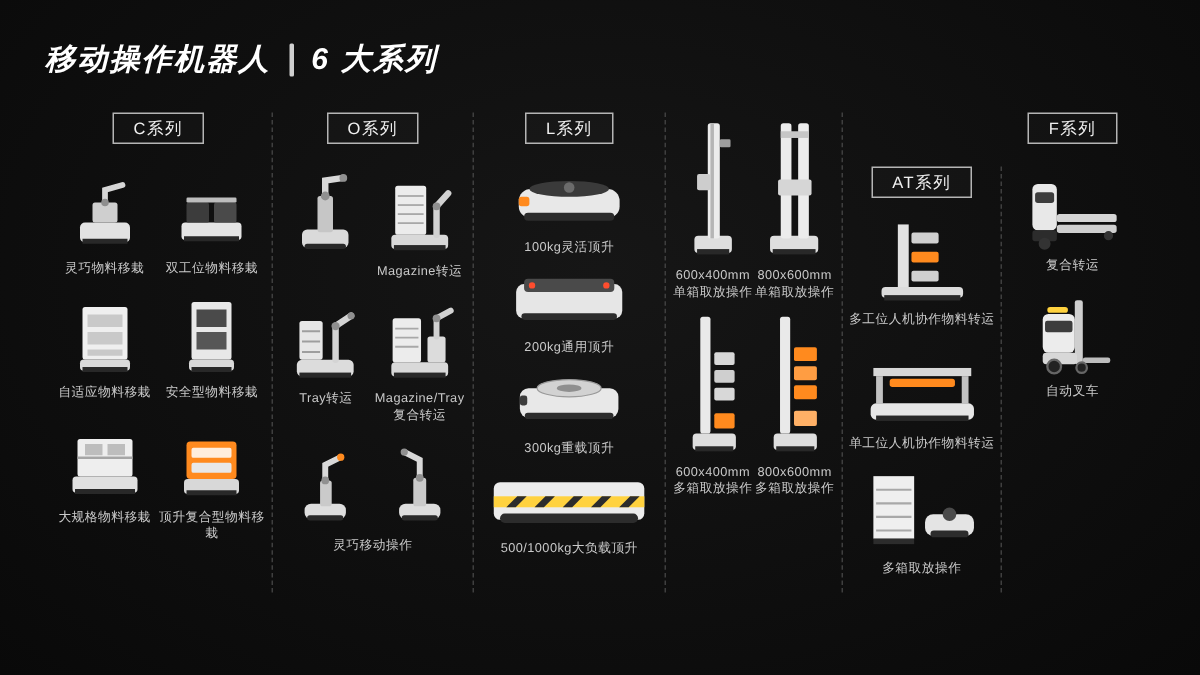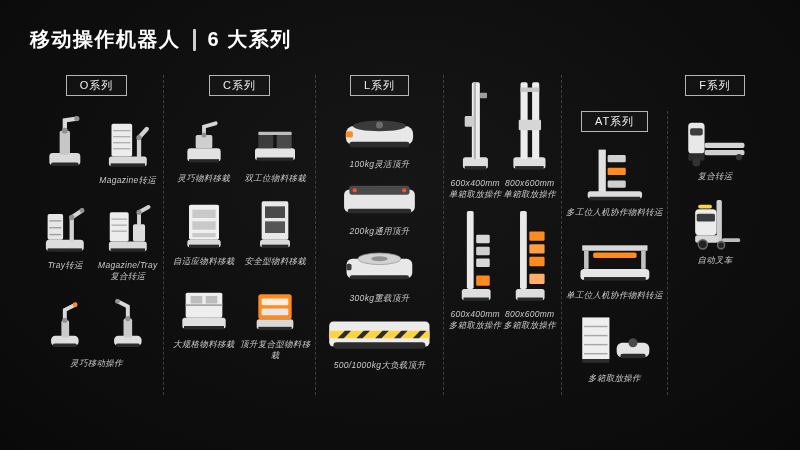--- a/index.html
+++ b/index.html
@@ -5,21 +5,21 @@
   html,body{margin:0;padding:0;background:#000;}
   .slide{
     position:relative;
     width:800px;height:450px;
     background:radial-gradient(ellipse at 50% 40%, #161616 0%, #0d0d0d 70%, #090909 100%);
     box-sizing:border-box;
     padding:26px 30px 0 30px;
     overflow:hidden;
     font-family:"Liberation Sans","DejaVu Sans",sans-serif;
   }
-  .title{display:flex;align-items:center;gap:12px;margin-bottom:22px;}
+  .title{display:flex;align-items:center;gap:12px;margin-bottom:22px;font-style:italic;}
   .title-main,.title-sub{
     color:#ffffff;font-size:20px;font-weight:bold;letter-spacing:1.5px;
   }
   .title-divider{display:inline-block;width:3px;height:22px;background:#cfcfcf;border-radius:1px;}
   .columns{display:flex;align-items:stretch;}
   .col{box-sizing:border-box;padding:0 4px;border-right:1px dashed #3f3f3f;}
   .col:last-child{border-right:none;}
   .col-0{width:134px;}
   .col-1{width:152px;}
   .col-2{width:128px;}
@@ -31,21 +31,21 @@
     display:inline-block;border:1px solid #b5b5b5;color:#f0f0f0;
     font-size:11px;letter-spacing:1px;padding:2px 13px;background:rgba(255,255,255,0.02);
   }
   .row{display:flex;justify-content:center;margin-bottom:9px;}
   .row-2{justify-content:space-between;}
   .fig{margin:0;display:flex;flex-direction:column;align-items:center;flex:1;min-width:0;}
   .icon{display:flex;align-items:flex-end;justify-content:center;}
   .icon svg{height:100%;width:auto;display:block;}
   .cap,.row-cap{
     color:#c9c9c9;font-size:8.5px;line-height:1.3;text-align:center;
-    margin-top:3px;white-space:pre-line;letter-spacing:0.3px;font-style:italic;
+    margin-top:3px;white-space:pre-line;letter-spacing:0.3px;
   }
   .row-cap{margin-top:-4px;margin-bottom:8px;}
   
   .col-0 .icon{height:62px;}
   .col-1 .icon{height:60px;}
   .col-2 .icon{height:46px;}
   .col-2 .row{margin-bottom:7px;}
   .col-3 .icon{height:100px;}
   .col-3 .row{margin-bottom:6px;}
   .col-4 .icon{height:58px;}
@@ -56,20 +56,103 @@
 </head>
 <body>
 
 <div class="slide">
   <header class="title">
     <span class="title-main">移动操作机器人</span>
     <span class="title-divider"></span>
     <span class="title-sub">6 大系列</span>
   </header>
   <main class="columns" id="columns">
+      <section class="col col-1">
+        <div class="chip-wrap"><div class="chip">C系列</div></div>
+        <div class="row row-2">
+          <figure class="fig">
+            <div class="icon">
+              <svg viewBox="0 0 60 72">
+                <rect x="10" y="46" width="40" height="16" rx="4" fill="#e2e2e2"></rect>
+                <rect x="12" y="59" width="36" height="4" fill="#282828"></rect>
+                <rect x="20" y="30" width="20" height="16" rx="2" fill="#cfcfcf"></rect>
+                <path d="M30 30 L30 20 L44 16" stroke="#d6d6d6" stroke-width="4.6" fill="none" stroke-linecap="round"></path>
+                <circle cx="30" cy="30" r="3" fill="#8f8f8f"></circle>
+              </svg>
+            </div>
+            <figcaption class="cap">灵巧物料移栽</figcaption>
+          </figure>
+          <figure class="fig">
+            <div class="icon">
+              <svg viewBox="0 0 60 72">
+                <rect x="6" y="46" width="48" height="14" rx="3" fill="#e4e4e4"></rect>
+                <rect x="8" y="57" width="44" height="4" fill="#282828"></rect>
+                <rect x="10" y="30" width="18" height="16" rx="1.5" fill="#3c3c3c"></rect>
+                <rect x="32" y="30" width="18" height="16" rx="1.5" fill="#4a4a4a"></rect>
+                <rect x="10" y="26" width="40" height="4" rx="1" fill="#bdbdbd"></rect>
+              </svg>
+            </div>
+            <figcaption class="cap">双工位物料移栽</figcaption>
+          </figure>
+        </div>
+        <div class="row row-2">
+          <figure class="fig">
+            <div class="icon">
+              <svg viewBox="0 0 60 72">
+                <rect x="10" y="56" width="40" height="9" rx="3" fill="#d9d9d9"></rect>
+                <rect x="12" y="62" width="36" height="4" fill="#282828"></rect>
+                <rect x="12" y="14" width="36" height="42" rx="2" fill="#efefef"></rect>
+                <rect x="16" y="20" width="28" height="10" fill="#c9c9c9"></rect>
+                <rect x="16" y="34" width="28" height="10" fill="#c9c9c9"></rect>
+                <rect x="16" y="48" width="28" height="5" fill="#c9c9c9"></rect>
+              </svg>
+            </div>
+            <figcaption class="cap">自适应物料移栽</figcaption>
+          </figure>
+          <figure class="fig">
+            <div class="icon">
+              <svg viewBox="0 0 60 72">
+                <rect x="12" y="56" width="36" height="9" rx="3" fill="#d9d9d9"></rect>
+                <rect x="14" y="62" width="32" height="4" fill="#282828"></rect>
+                <rect x="14" y="10" width="32" height="46" rx="2" fill="#e8e8e8"></rect>
+                <rect x="18" y="16" width="24" height="14" fill="#4a4a4a"></rect>
+                <rect x="18" y="34" width="24" height="14" fill="#565656"></rect>
+              </svg>
+            </div>
+            <figcaption class="cap">安全型物料移栽</figcaption>
+          </figure>
+        </div>
+        <div class="row row-2">
+          <figure class="fig">
+            <div class="icon">
+              <svg viewBox="0 0 60 72">
+                <rect x="4" y="50" width="52" height="13" rx="3" fill="#e0e0e0"></rect>
+                <rect x="6" y="60" width="48" height="4" fill="#282828"></rect>
+                <rect x="8" y="20" width="44" height="30" rx="2" fill="#eeeeee"></rect>
+                <line x1="8" y1="35" x2="52" y2="35" stroke="#a5a5a5" stroke-width="2"></line>
+                <rect x="14" y="24" width="14" height="9" fill="#bdbdbd"></rect>
+                <rect x="32" y="24" width="14" height="9" fill="#bdbdbd"></rect>
+              </svg>
+            </div>
+            <figcaption class="cap">大规格物料移栽</figcaption>
+          </figure>
+          <figure class="fig">
+            <div class="icon">
+              <svg viewBox="0 0 60 72">
+                <rect x="8" y="52" width="44" height="12" rx="3" fill="#d8d8d8"></rect>
+                <rect x="10" y="61" width="40" height="4" fill="#282828"></rect>
+                <rect x="10" y="22" width="40" height="30" rx="3" fill="#ff8a1e"></rect>
+                <rect x="14" y="27" width="32" height="8" rx="1.5" fill="#ffffff" opacity="0.85"></rect>
+                <rect x="14" y="39" width="32" height="8" rx="1.5" fill="#e8e8e8"></rect>
+              </svg>
+            </div>
+            <figcaption class="cap">顶升复合型物料移栽</figcaption>
+          </figure>
+        </div>
+      </section>
       <section class="col col-0">
         <div class="chip-wrap"><div class="chip">O系列</div></div>
         <div class="row row-2">
           <figure class="fig">
             <div class="icon">
               <svg viewBox="0 0 60 72">
                 <rect x="12" y="50" width="36" height="14" rx="4" fill="#dadada"></rect>
                 <rect x="14" y="61" width="32" height="4" rx="2" fill="#282828"></rect>
                 <rect x="24" y="24" width="12" height="28" rx="2" fill="#c6c6c6"></rect>
                 <path d="M30 24 L30 12 L44 10" stroke="#d8d8d8" stroke-width="5" fill="none" stroke-linecap="round"></path>
@@ -156,103 +239,20 @@
                 <rect x="16" y="61" width="28" height="4" rx="2" fill="#2a2a2a"></rect>
                 <rect x="25" y="32" width="10" height="22" rx="2" fill="#cacaca"></rect>
                 <path d="M30 32 L30 18 L18 12" stroke="#d8d8d8" stroke-width="4.6" fill="none" stroke-linecap="round"></path>
                 <circle cx="30" cy="32" r="3" fill="#909090"></circle>
                 <circle cx="18" cy="12" r="2.8" fill="#909090"></circle>
               </svg>
             </div>
           </figure>
         </div>
         <div class="row-cap">灵巧移动操作</div>
-      </section>
-      <section class="col col-1">
-        <div class="chip-wrap"><div class="chip">C系列</div></div>
-        <div class="row row-2">
-          <figure class="fig">
-            <div class="icon">
-              <svg viewBox="0 0 60 72">
-                <rect x="10" y="46" width="40" height="16" rx="4" fill="#e2e2e2"></rect>
-                <rect x="12" y="59" width="36" height="4" fill="#282828"></rect>
-                <rect x="20" y="30" width="20" height="16" rx="2" fill="#cfcfcf"></rect>
-                <path d="M30 30 L30 20 L44 16" stroke="#d6d6d6" stroke-width="4.6" fill="none" stroke-linecap="round"></path>
-                <circle cx="30" cy="30" r="3" fill="#8f8f8f"></circle>
-              </svg>
-            </div>
-            <figcaption class="cap">灵巧物料移栽</figcaption>
-          </figure>
-          <figure class="fig">
-            <div class="icon">
-              <svg viewBox="0 0 60 72">
-                <rect x="6" y="46" width="48" height="14" rx="3" fill="#e4e4e4"></rect>
-                <rect x="8" y="57" width="44" height="4" fill="#282828"></rect>
-                <rect x="10" y="30" width="18" height="16" rx="1.5" fill="#3c3c3c"></rect>
-                <rect x="32" y="30" width="18" height="16" rx="1.5" fill="#4a4a4a"></rect>
-                <rect x="10" y="26" width="40" height="4" rx="1" fill="#bdbdbd"></rect>
-              </svg>
-            </div>
-            <figcaption class="cap">双工位物料移栽</figcaption>
-          </figure>
-        </div>
-        <div class="row row-2">
-          <figure class="fig">
-            <div class="icon">
-              <svg viewBox="0 0 60 72">
-                <rect x="10" y="56" width="40" height="9" rx="3" fill="#d9d9d9"></rect>
-                <rect x="12" y="62" width="36" height="4" fill="#282828"></rect>
-                <rect x="12" y="14" width="36" height="42" rx="2" fill="#efefef"></rect>
-                <rect x="16" y="20" width="28" height="10" fill="#c9c9c9"></rect>
-                <rect x="16" y="34" width="28" height="10" fill="#c9c9c9"></rect>
-                <rect x="16" y="48" width="28" height="5" fill="#c9c9c9"></rect>
-              </svg>
-            </div>
-            <figcaption class="cap">自适应物料移栽</figcaption>
-          </figure>
-          <figure class="fig">
-            <div class="icon">
-              <svg viewBox="0 0 60 72">
-                <rect x="12" y="56" width="36" height="9" rx="3" fill="#d9d9d9"></rect>
-                <rect x="14" y="62" width="32" height="4" fill="#282828"></rect>
-                <rect x="14" y="10" width="32" height="46" rx="2" fill="#e8e8e8"></rect>
-                <rect x="18" y="16" width="24" height="14" fill="#4a4a4a"></rect>
-                <rect x="18" y="34" width="24" height="14" fill="#565656"></rect>
-              </svg>
-            </div>
-            <figcaption class="cap">安全型物料移栽</figcaption>
-          </figure>
-        </div>
-        <div class="row row-2">
-          <figure class="fig">
-            <div class="icon">
-              <svg viewBox="0 0 60 72">
-                <rect x="4" y="50" width="52" height="13" rx="3" fill="#e0e0e0"></rect>
-                <rect x="6" y="60" width="48" height="4" fill="#282828"></rect>
-                <rect x="8" y="20" width="44" height="30" rx="2" fill="#eeeeee"></rect>
-                <line x1="8" y1="35" x2="52" y2="35" stroke="#a5a5a5" stroke-width="2"></line>
-                <rect x="14" y="24" width="14" height="9" fill="#bdbdbd"></rect>
-                <rect x="32" y="24" width="14" height="9" fill="#bdbdbd"></rect>
-              </svg>
-            </div>
-            <figcaption class="cap">大规格物料移栽</figcaption>
-          </figure>
-          <figure class="fig">
-            <div class="icon">
-              <svg viewBox="0 0 60 72">
-                <rect x="8" y="52" width="44" height="12" rx="3" fill="#d8d8d8"></rect>
-                <rect x="10" y="61" width="40" height="4" fill="#282828"></rect>
-                <rect x="10" y="22" width="40" height="30" rx="3" fill="#ff8a1e"></rect>
-                <rect x="14" y="27" width="32" height="8" rx="1.5" fill="#ffffff" opacity="0.85"></rect>
-                <rect x="14" y="39" width="32" height="8" rx="1.5" fill="#e8e8e8"></rect>
-              </svg>
-            </div>
-            <figcaption class="cap">顶升复合型物料移栽</figcaption>
-          </figure>
-        </div>
       </section>
       <section class="col col-2">
         <div class="chip-wrap"><div class="chip">L系列</div></div>
         <div class="row">
           <figure class="fig">
             <div class="icon">
               <svg viewBox="0 0 96 52">
                 <rect x="10" y="18" width="76" height="22" rx="9" fill="#e8e8e8"></rect>
                 <rect x="14" y="36" width="68" height="6" rx="3" fill="#2c2c2c"></rect>
                 <ellipse cx="48" cy="18" rx="30" ry="6" fill="#3a3a3a"></ellipse>

